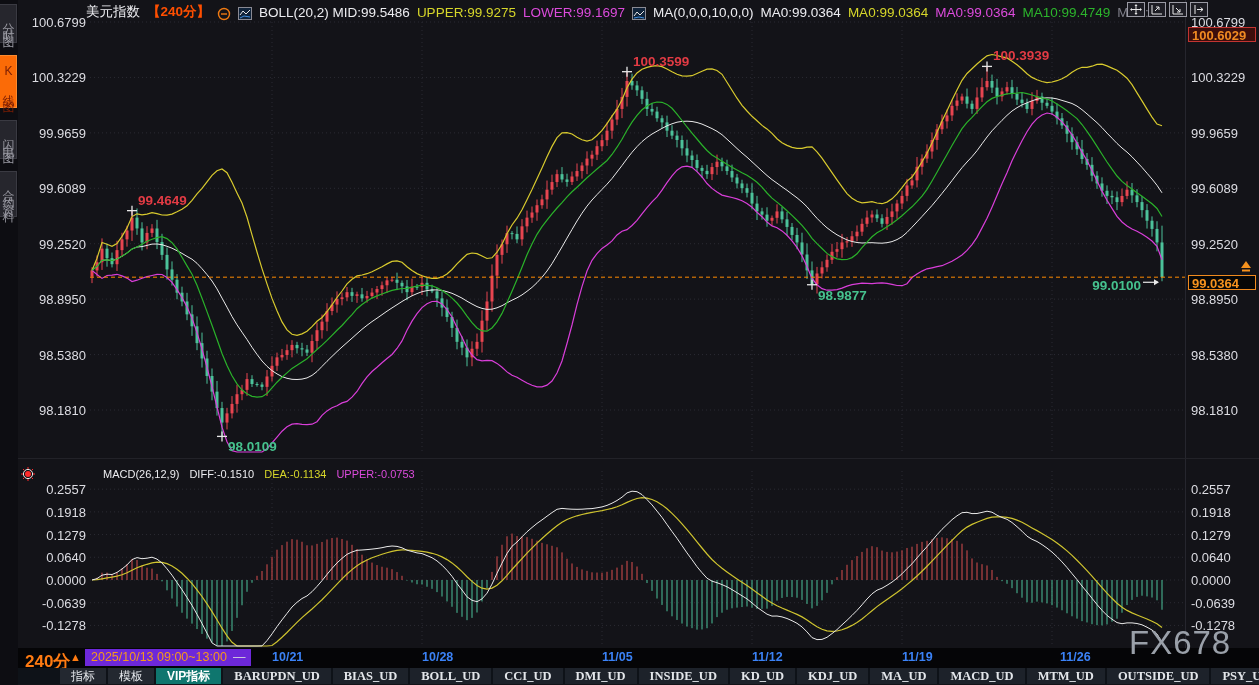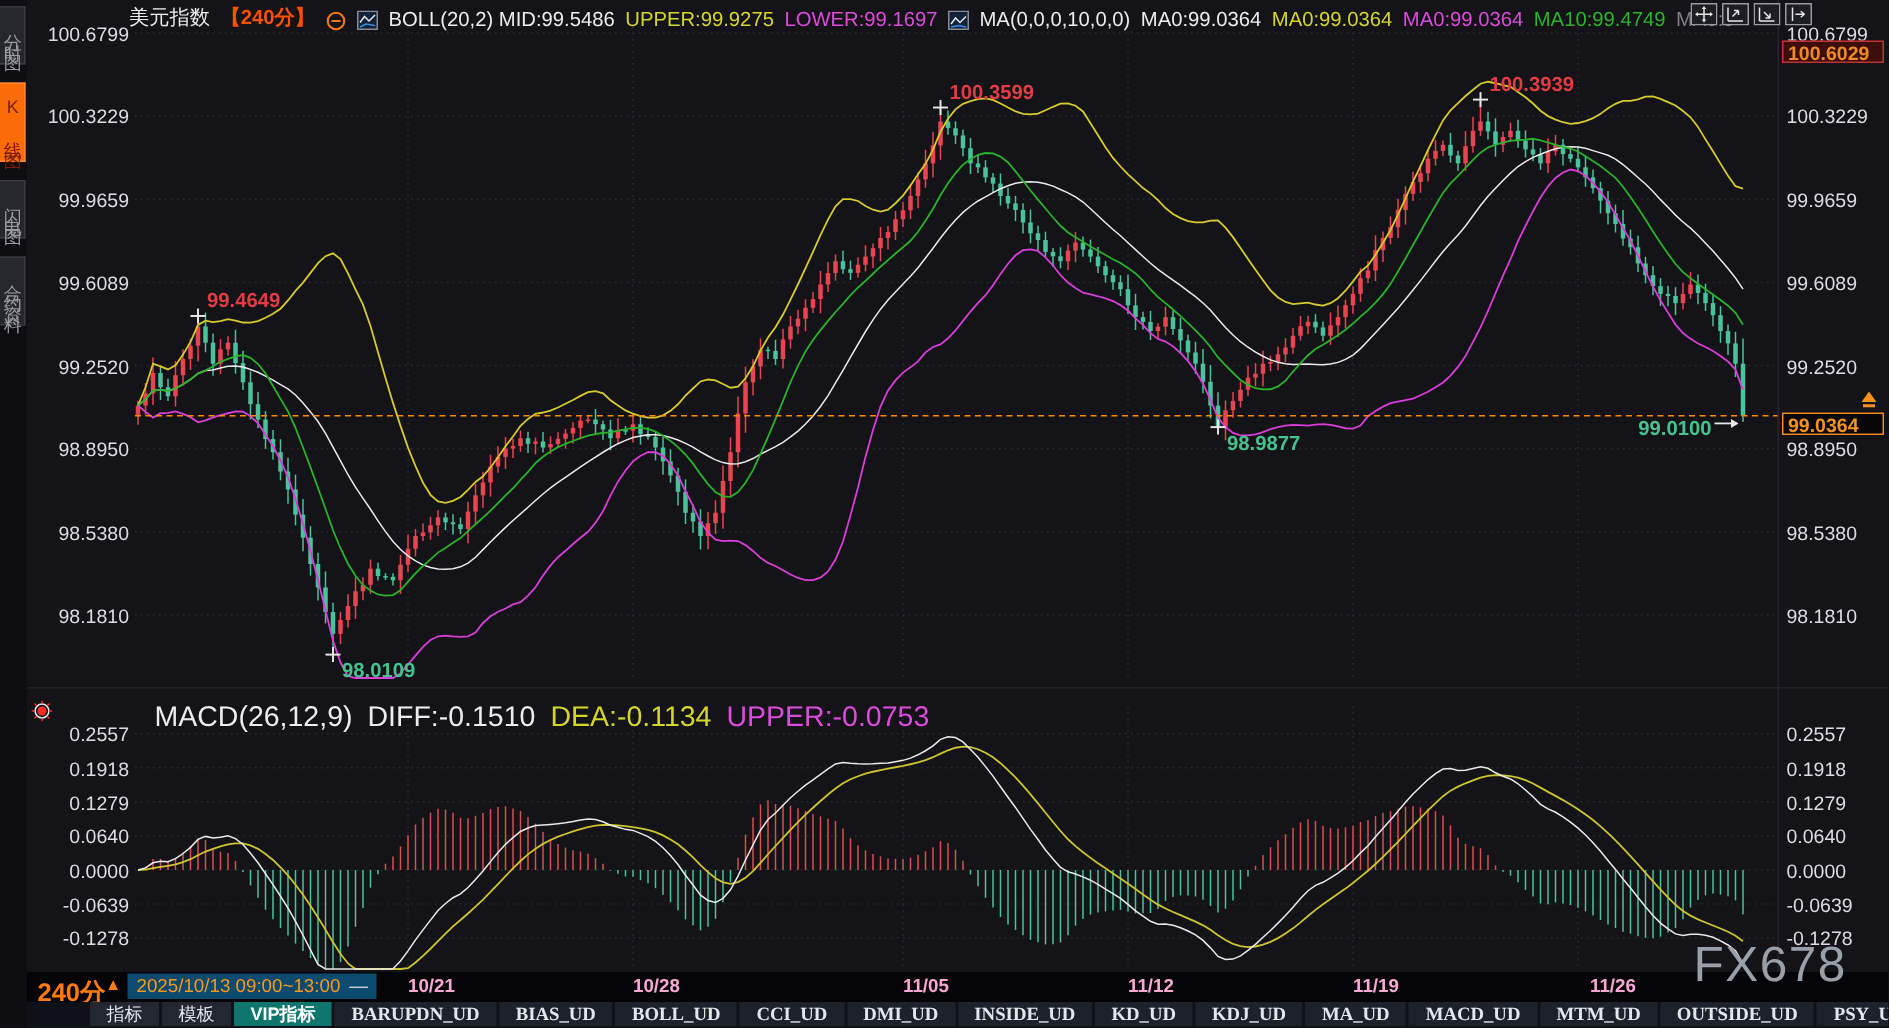--- a/index.html
+++ b/index.html
@@ -18,39 +18,39 @@
   .axis-lab{position:absolute;font-size:13px;color:#dcdce2;z-index:3;white-space:nowrap;}
   .axis-lab.left{width:62px;text-align:right;left:24px;}
   .axis-lab.right{left:1191px;text-align:left;}
   
   #legend{position:absolute;left:86px;top:3px;z-index:6;display:flex;align-items:center;gap:7px;
           font-size:13.5px;color:#e6e6ea;white-space:nowrap;}
   .lg-sym{color:#ececf0;}
   .lg-period{color:#ff4f00;font-weight:bold;}
   .mini-ic{display:inline-block;width:14px;height:13px;position:relative;top:1px;cursor:pointer;}
   #macd-legend{position:absolute;left:103px;top:468px;z-index:6;display:flex;gap:10px;
-               font-size:19px;white-space:nowrap;}
+               font-size:11px;white-space:nowrap;}
   #macd-icon{position:absolute;left:21px;top:467px;z-index:6;}
   
   #tr-icons{position:absolute;left:1127px;top:2px;z-index:7;display:flex;gap:3px;}
   .tr-ic{width:18px;height:15px;cursor:pointer;}
   
   .price-box{position:absolute;left:1188px;width:68px;height:15px;z-index:5;font-size:13px;
              line-height:15px;padding-left:3px;box-sizing:border-box;font-weight:bold;}
   #hi-box{background:#3c0e0c;border:1px solid #c23431;color:#f08a22;}
   #last-box{background:#070707;border:1px solid #f08a1e;color:#f6921e;}
   #last-arrow{position:absolute;z-index:6;}
   
   #timeline{position:absolute;left:18px;top:648px;width:1241px;height:20px;background:#050507;z-index:6;}
   #tl-period{position:absolute;left:7px;top:2px;color:#ff7b12;font-weight:bold;font-size:17px;}
   #tl-tri{position:absolute;left:52px;top:3px;color:#ff7b12;font-size:11px;}
-  #tl-chip{position:absolute;left:67px;top:1px;background:#0c4a6e;color:#f6991c;font-size:12.5px;
+  #tl-chip{position:absolute;left:67px;top:1px;background:#6d28d9;color:#f6991c;font-size:12.5px;
            padding:1px 6px 2px 6px;white-space:nowrap;}
   #tl-chip .dash{color:#d8d8dc;margin-left:6px;}
-  .tl-date{position:absolute;top:2px;color:#f9a8d4;font-weight:bold;font-size:12.5px;z-index:6;}
+  .tl-date{position:absolute;top:2px;color:#3b82f6;font-weight:bold;font-size:12.5px;z-index:6;}
   
   #tabbar{position:absolute;left:18px;top:668px;width:1241px;height:16px;background:#0e1218;z-index:7;
           display:flex;align-items:stretch;padding-left:42px;box-sizing:border-box;}
   .tab{margin-right:2px;padding:0 11px;display:flex;align-items:center;background:#232830;
        color:#e3e6ea;font-size:12px;cursor:pointer;white-space:nowrap;}
   .tab.latin{font-family:"Liberation Serif",serif;font-weight:bold;font-size:12.5px;background:#1d222a;}
   .tab.selected{background:#0f766e;color:#ffffff;font-weight:bold;}
   
   #watermark{position:absolute;left:1129px;top:624px;z-index:9;color:#9aa0a9;font-size:33px;
              letter-spacing:1px;font-family:"Liberation Sans",sans-serif;}

